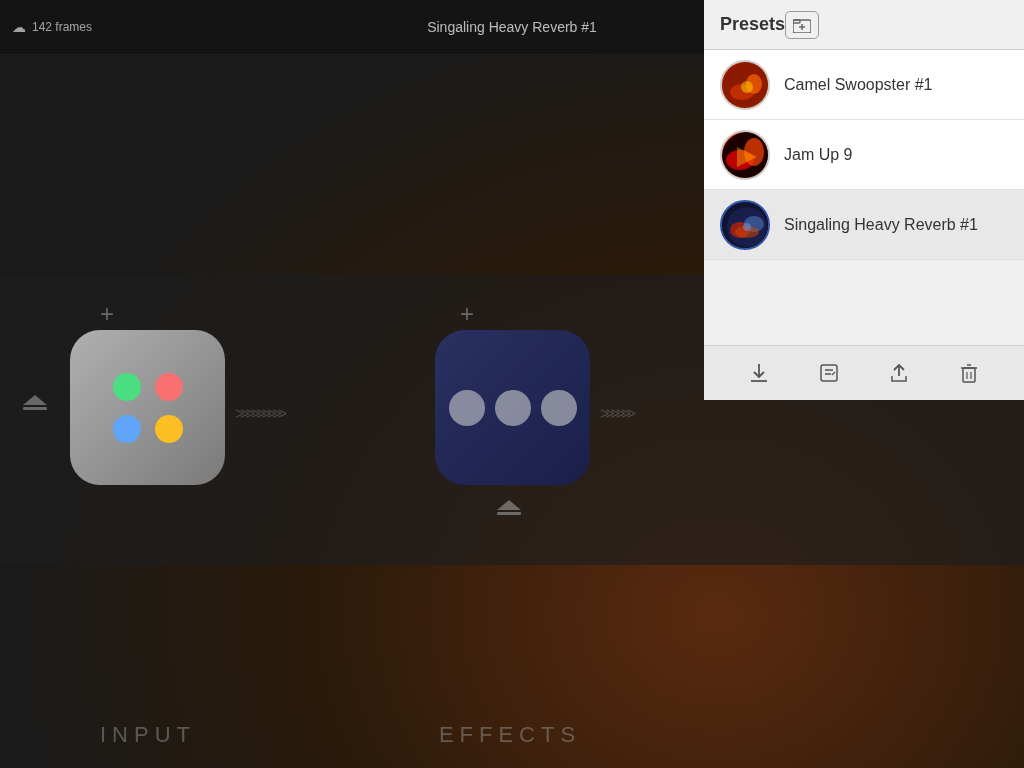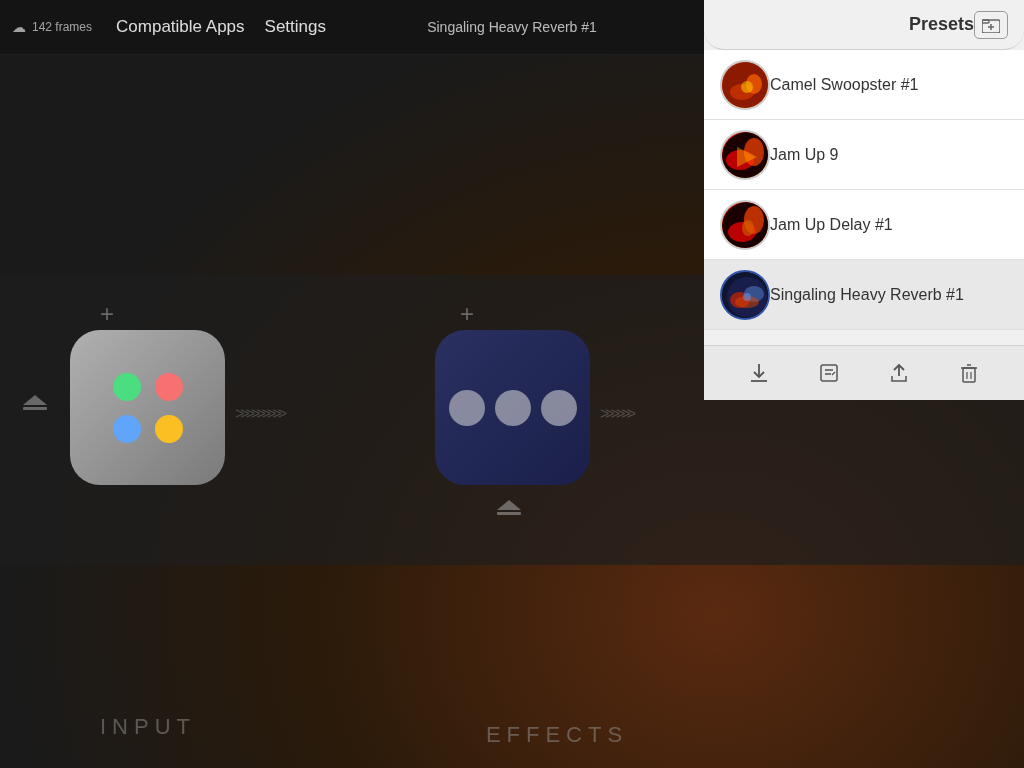--- a/index.html
+++ b/index.html
@@ -76,38 +76,37 @@
     .signal-chain-bg {
       position: absolute;
       top: 220px; left: 0; right: 0;
       height: 290px;
       background: rgba(30,30,30,0.7);
     }
 
     
     .label-input {
       position: absolute;
-      bottom: 28px;
+      bottom: 20px;
       left: 148px;
       transform: translateX(-50%);
       font-size: 22px;
       letter-spacing: 6px;
       color: rgba(150,150,150,0.5);
       font-weight: 300;
     }
     .label-effects {
       position: absolute;
       bottom: 20px;
       left: 510px;
       transform: translateX(-50%);
       font-size: 22px;
       letter-spacing: 6px;
       color: rgba(150,150,150,0.5);
       font-weight: 300;
-      margin-left: 47px;
     }
 
     
     .eject-btn {
       position: absolute;
       top: 340px;
       left: 20px;
       display: flex;
       flex-direction: column;
       align-items: center;
@@ -248,26 +247,25 @@
       width: 320px;
       height: 400px;
       background: #f0f0f0;
       z-index: 100;
       display: flex;
       flex-direction: column;
     }
     .presets-header {
       display: flex;
       align-items: center;
-      justify-content: flex-end;
+      justify-content: flex-start;
       padding: 8px 16px;
       height: 50px;
       background: #f0f0f0;
       border-bottom: 1px solid #d0d0d0;
-      border-radius: 20px;
     }
     .presets-title {
       font-size: 18px;
       font-weight: 600;
       color: #333;
     }
     .add-folder-btn {
       width: 34px;
       height: 28px;
       border: 1.5px solid #999;
@@ -284,21 +282,21 @@
       flex: 1;
       overflow-y: auto;
     }
     .preset-item {
       display: flex;
       align-items: center;
       padding: 8px 16px;
       border-bottom: 1px solid #e0e0e0;
       cursor: pointer;
       background: white;
-      gap: 0;
+      gap: 14px;
       min-height: 70px;
     }
     .preset-item.selected {
       background: #e8e8e8;
     }
     .preset-icon {
       width: 50px;
       height: 50px;
       border-radius: 50%;
       overflow: hidden;
@@ -337,24 +335,20 @@
 </head>
 <body>
 
 <div class="main-bg"></div>
 
 <div class="top-bar">
   <div class="top-bar-left">
     <div class="frames-indicator">
       <span class="cloud-icon">☁</span>
       <span>142 frames</span>
-    </div>
-    <div class="top-nav">
-      <span class="nav-item">Compatible Apps</span>
-      <span class="nav-item">Settings</span>
     </div>
   </div>
   <div class="top-bar-center">Singaling Heavy Reverb #1</div>
 </div>
 
 <div class="content-area">
 
   <div class="signal-chain-bg"></div>
 
   <div class="add-btn add-btn-input">+</div>
@@ -432,31 +426,20 @@
         <svg width="50" height="50" viewBox="0 0 50 50">
           <circle cx="25" cy="25" r="25" fill="#1a0000"></circle>
           <ellipse cx="18" cy="28" rx="14" ry="10" fill="#cc0000" opacity="0.9"></ellipse>
           <ellipse cx="32" cy="20" rx="10" ry="14" fill="#ff4400" opacity="0.7"></ellipse>
           <polygon points="15,15 35,25 15,35" fill="rgba(255,200,0,0.4)"></polygon>
         </svg>
       </div>
       <span class="preset-name">Jam Up 9</span>
     </div>
 
-    <div class="preset-item">
-      <div class="preset-icon icon-jamup-delay">
-        <svg width="50" height="50" viewBox="0 0 50 50">
-          <circle cx="25" cy="25" r="25" fill="#1a0000"></circle>
-          <ellipse cx="20" cy="30" rx="14" ry="10" fill="#cc0000" opacity="0.9"></ellipse>
-          <ellipse cx="32" cy="18" rx="10" ry="14" fill="#ff4400" opacity="0.7"></ellipse>
-          <ellipse cx="26" cy="26" rx="6" ry="8" fill="#cc6600" opacity="0.6"></ellipse>
-        </svg>
-      </div>
-      <span class="preset-name">Jam Up Delay #1</span>
-    </div>
 
     <div class="preset-item selected">
       <div class="preset-icon" style="background: #0f1530; border-color: #3355aa;">
         <svg width="50" height="50" viewBox="0 0 50 50">
           <circle cx="25" cy="25" r="25" fill="#0f1530"></circle>
           <circle cx="25" cy="25" r="20" fill="#1a2050" opacity="0.8"></circle>
           <ellipse cx="18" cy="28" rx="10" ry="8" fill="#cc2200" opacity="0.7"></ellipse>
           <ellipse cx="32" cy="22" rx="10" ry="8" fill="#4466aa" opacity="0.7"></ellipse>
           <ellipse cx="25" cy="30" rx="12" ry="6" fill="#dd4400" opacity="0.5"></ellipse>
           <circle cx="25" cy="25" r="4" fill="rgba(100,140,220,0.6)"></circle>

